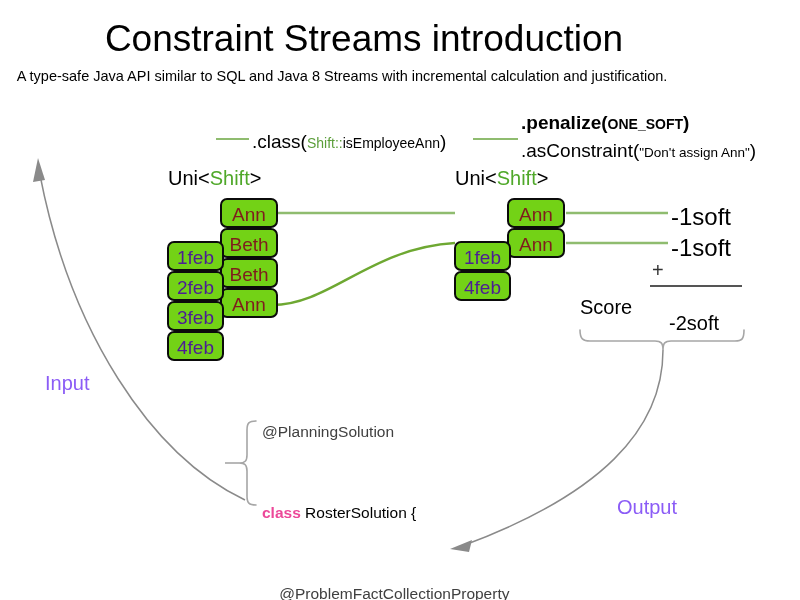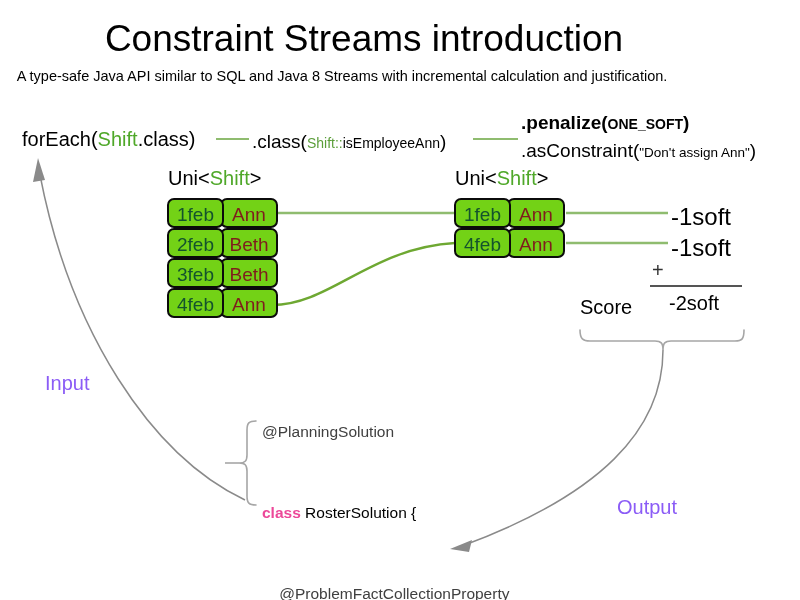--- a/index.html
+++ b/index.html
@@ -92,23 +92,24 @@
     box-sizing: border-box;
     background: #73d216;
     border: 2px solid #0b0b0b;
     border-radius: 7px;
     text-align: center;
     font-family: "Liberation Sans", sans-serif;
     font-size: 19px;
   }
   .cell-date {
     width: 57px;
-    color: #14532d;
+    color: #4c1d95;
     position: relative;
     z-index: 2;
+    margin-top: 43px;
   }
   .cell-name {
     width: 58px;
     color: #7f1d1d;
     margin-left: -4px;
     position: relative;
     z-index: 1;
   }
 
   
@@ -128,21 +129,21 @@
   }
   .score-label {
     position: absolute;
     left: 580px; top: 296px;
     font-size: 20px;
     color: #000;
     white-space: nowrap;
   }
   .score-total {
     position: absolute;
-    left: 669px; top: 292px;
+    left: 669px; top: 312px;
     font-size: 20px;
     color: #000;
     white-space: nowrap;
   }
 
   
   .flow-label {
     position: absolute;
     font-size: 20px;
     color: #8b5cf6;
@@ -198,21 +199,20 @@
     <path d="M 256,421 C 249,421 247,423 247,430
              L 247,455 C 247,461 245,463 239,463
              C 245,463 247,465 247,471
              L 247,496 C 247,503 249,505 256,505" fill="none" stroke="#a6a6a6" stroke-width="1.6" stroke-linecap="round"></path>
     <line x1="225" y1="463" x2="239" y2="463" stroke="#a6a6a6" stroke-width="1.6"></line>
   </svg>
 
   <div class="title">Constraint Streams introduction</div>
   <div class="subtitle">A type-safe Java API similar to SQL and Java 8 Streams with incremental calculation and justification.</div>
 
-  <div class="pipe pipe-foreach"><span>forEach(</span><span class="tok-green">Shift</span><span>.class)</span></div>
 
   <div class="pipe pipe-filter"><span>.class(</span><span class="sm-green">Shift</span><span class="sm-green">::</span><span class="sm-black">isEmployeeAnn</span><span>)</span></div>
 
   <div class="pipe pipe-penalize"><span>.penalize(</span><span class="sm-black">ONE_SOFT</span><span>)</span></div>
 
   <div class="pipe pipe-asconstraint"><span>.asConstraint(</span><span class="sm-quote">"Don't assign Ann"</span><span>)</span></div>
 
   <div class="uni-label uni-left"><span>Uni&lt;</span><span class="tok-green">Shift</span><span>&gt;</span></div>
 
   <div class="tbl tbl-left">

